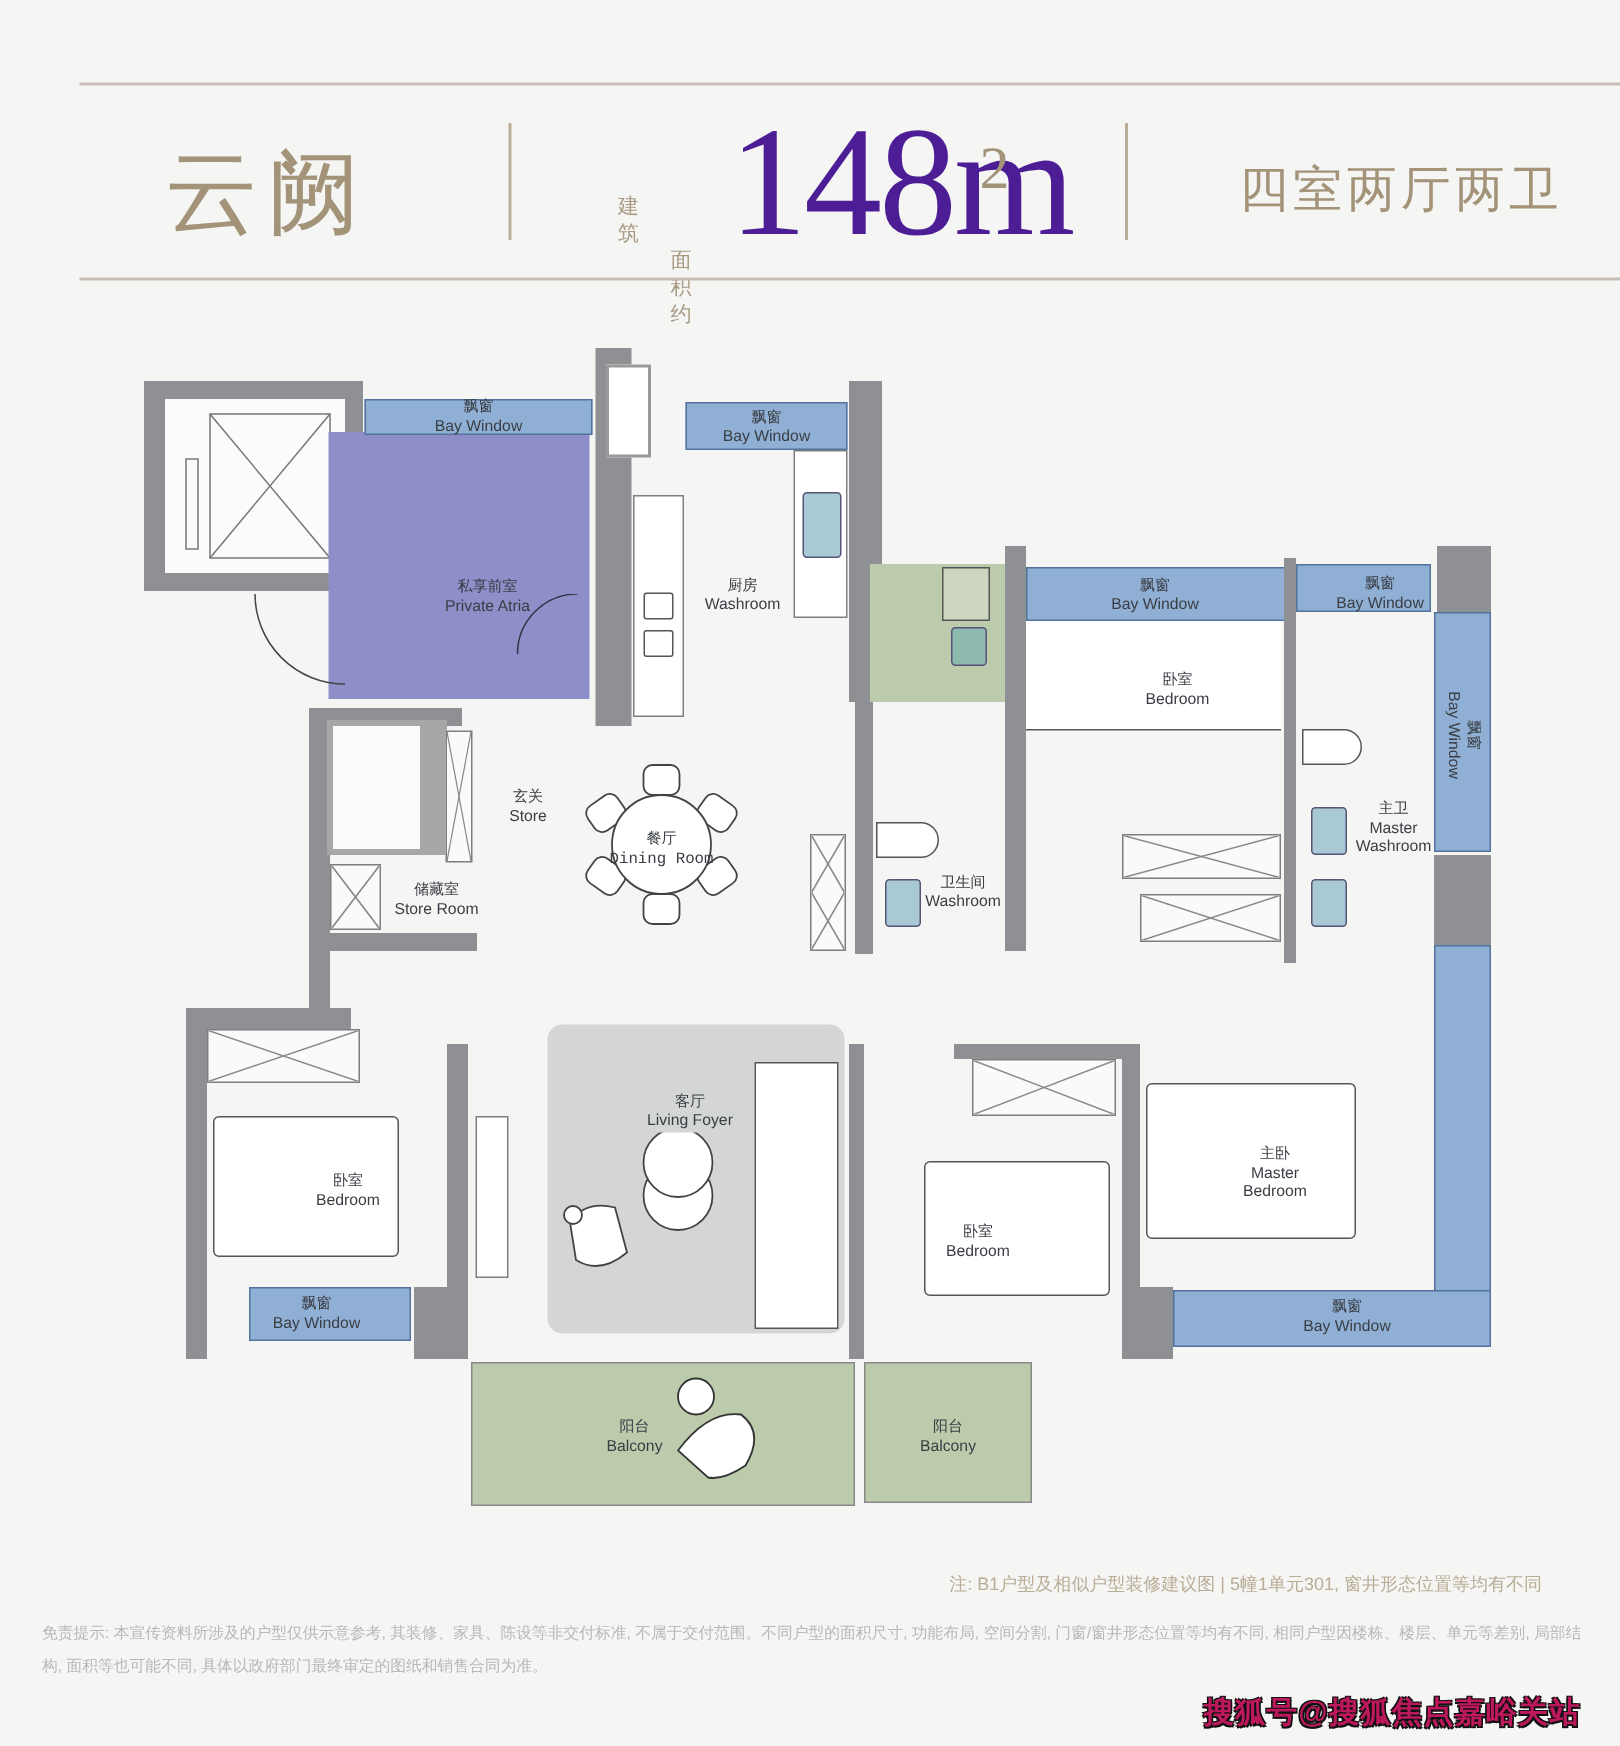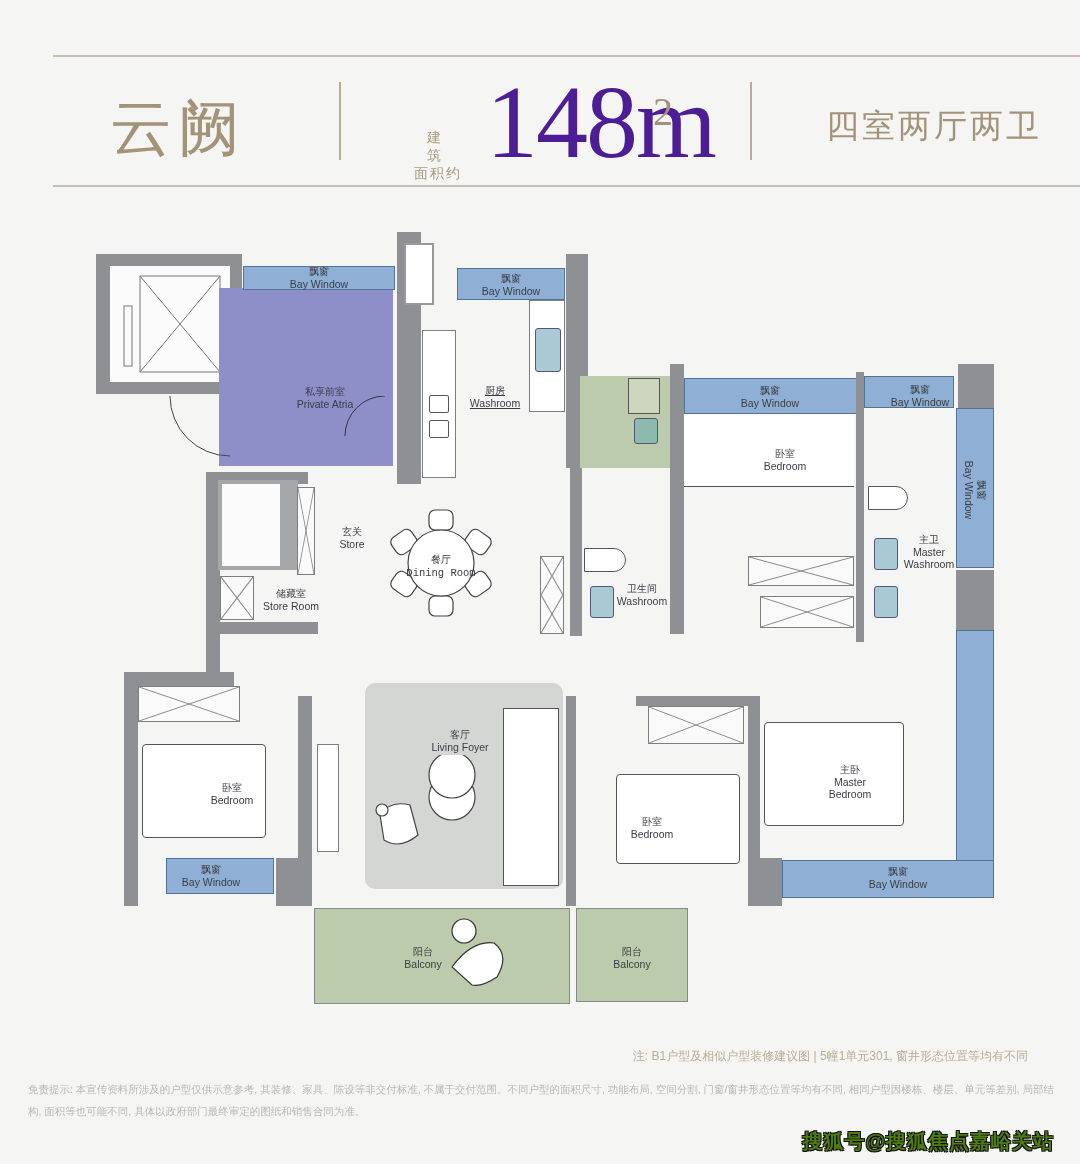--- a/index.html
+++ b/index.html
@@ -3,21 +3,21 @@
 <meta charset="utf-8">
 <style>
   html,body{margin:0;padding:0;}
   body{width:1080px;height:1164px;background:#f5f5f4;position:relative;overflow:hidden;font-family:"Liberation Sans","DejaVu Sans",sans-serif;}
   .abs{position:absolute;}
   
   .hline{position:absolute;left:53px;width:1027px;height:2px;background:#c8bdb6;}
   .vline{position:absolute;width:2px;background:#b9ad99;}
   .title-cn{position:absolute;left:110px;top:86px;font-size:62px;color:#a39479;font-family:"DejaVu Serif",serif;letter-spacing:6px;}
   .area-label{position:absolute;left:412px;top:128px;font-size:14px;color:#a89a82;line-height:18px;width:52px;}
-  .area-label span{display:block;letter-spacing:8px;text-align:center;}
+  .area-label span{display:block;letter-spacing:8px;}
   .area-num{position:absolute;left:486px;top:72px;font-size:104px;color:#4c1d95;font-family:"Liberation Serif","DejaVu Serif",serif;line-height:100px;letter-spacing:-2px;}
   .area-sup{position:absolute;left:653px;top:88px;font-size:40px;color:#a39479;font-family:"Liberation Serif",serif;}
   .layout-cn{position:absolute;left:826px;top:104px;font-size:33px;color:#a39479;letter-spacing:3px;}
 
   
   .plan{position:absolute;left:0;top:0;width:885px;height:1030px;}
   .wall{position:absolute;background:#8f9093;}
   .wall.l{background:#a6a7a9;}
   .room{position:absolute;}
   .lbl{position:absolute;text-align:center;font-size:10.5px;color:#3a3d44;line-height:12px;white-space:nowrap;}
@@ -28,31 +28,31 @@
   .gray{background:#d3d6d3;border-radius:10px;}
   .cab{position:absolute;border:1.5px solid #7c7e80;box-sizing:border-box;background:#fff;}
   .xbox{position:absolute;border:1.5px solid #7c7e80;box-sizing:border-box;background:#fafafa;overflow:hidden;}
   .xbox svg{position:absolute;left:0;top:0;width:100%;height:100%;}
   .fixture{position:absolute;border:1.5px solid #555;box-sizing:border-box;background:#fff;}
   .sink{position:absolute;background:#a9c9d4;border:1px solid #557;border-radius:3px;}
 
   
   .note{position:absolute;right:52px;top:1048px;font-size:12px;color:#b9ad96;}
   .disclaimer{position:absolute;left:28px;top:1078px;width:1030px;font-size:10.5px;color:#b8b8b8;line-height:22px;}
-  .watermark{position:absolute;right:26px;top:1128px;font-size:20px;font-weight:bold;color:#4d7c0f;text-shadow:1px 1px 0 #111,-1px -1px 0 #111,1px -1px 0 #111,-1px 1px 0 #111;letter-spacing:1px;}
+  .watermark{position:absolute;right:26px;top:1128px;font-size:20px;font-weight:bold;color:#be185d;text-shadow:1px 1px 0 #111,-1px -1px 0 #111,1px -1px 0 #111,-1px 1px 0 #111;letter-spacing:1px;}
 </style>
 </head>
 <body>
 
 <div class="hline" style="top:55px;"></div>
 <div class="title-cn">云阙</div>
 <div class="vline" style="left:339px;top:82px;height:78px;"></div>
 <div class="area-label">
   <span>建 筑</span>
-  <span style="letter-spacing:2px;">面积约</span>
+  <span style="letter-spacing:2px;margin-left:35px;">面积约</span>
 </div>
 <div class="area-num">148m</div>
 <div class="area-sup">2</div>
 <div class="vline" style="left:750px;top:82px;height:78px;"></div>
 <div class="layout-cn">四室两厅两卫</div>
 <div class="hline" style="top:185px;"></div>
 
 <div class="plan">
 
   <div class="wall" style="left:96px;top:254px;width:146px;height:140px;"></div>
@@ -85,21 +85,21 @@
 
   <div class="bay" style="left:457px;top:268px;width:108px;height:32px;"></div>
   <div class="lbl" style="left:457px;top:273px;width:108px;">
     <span class="cn">飘窗</span><span>Bay Window</span>
   </div>
   <div class="cab" style="left:422px;top:330px;width:34px;height:148px;"></div>
   <div class="cab" style="left:529px;top:300px;width:36px;height:112px;"></div>
   <div class="sink" style="left:535px;top:328px;width:24px;height:42px;"></div>
   <div class="fixture" style="left:429px;top:395px;width:20px;height:18px;border-radius:2px;"></div>
   <div class="fixture" style="left:429px;top:420px;width:20px;height:18px;border-radius:2px;"></div>
-  <div class="lbl" style="left:465px;top:385px;width:60px;text-decoration:underline;">
+  <div class="lbl" style="left:465px;top:385px;width:60px;">
     <span class="cn">厨房</span><span>Washroom</span>
   </div>
   <div class="wall" style="left:566px;top:254px;width:22px;height:214px;"></div>
 
   <div class="room green" style="left:580px;top:376px;width:90px;height:92px;"></div>
   <div class="fixture" style="left:628px;top:378px;width:32px;height:36px;background:#cdd7bf;"></div>
   <div class="sink" style="left:634px;top:418px;width:22px;height:24px;background:#8eb9ae;"></div>
 
   <div class="wall" style="left:670px;top:364px;width:14px;height:270px;"></div>
   <div class="bay" style="left:684px;top:378px;width:176px;height:36px;"></div>

